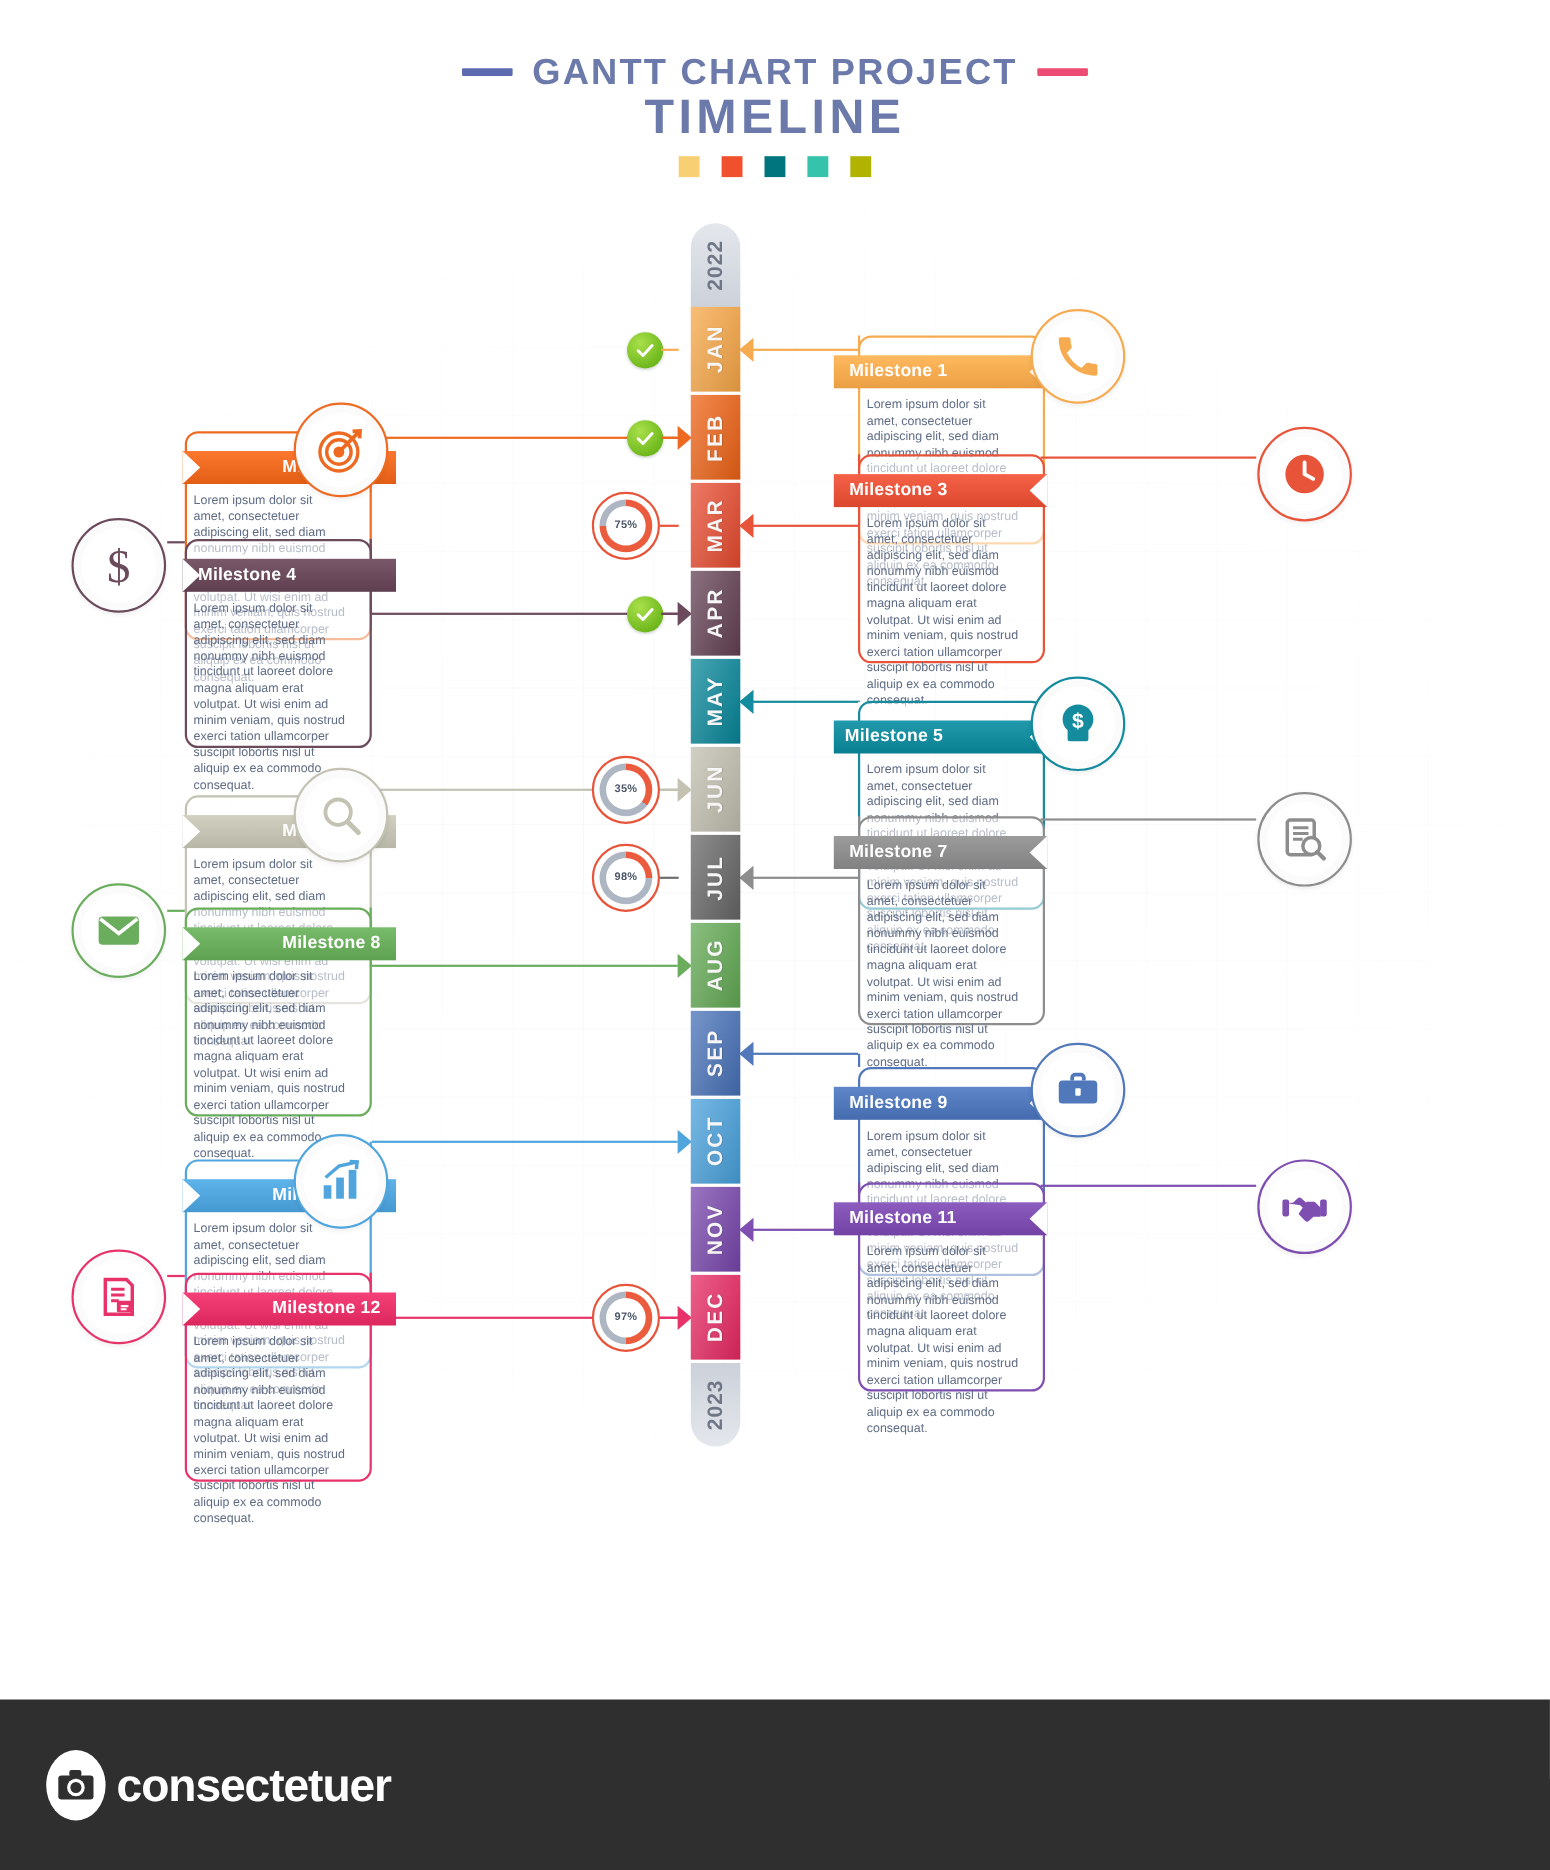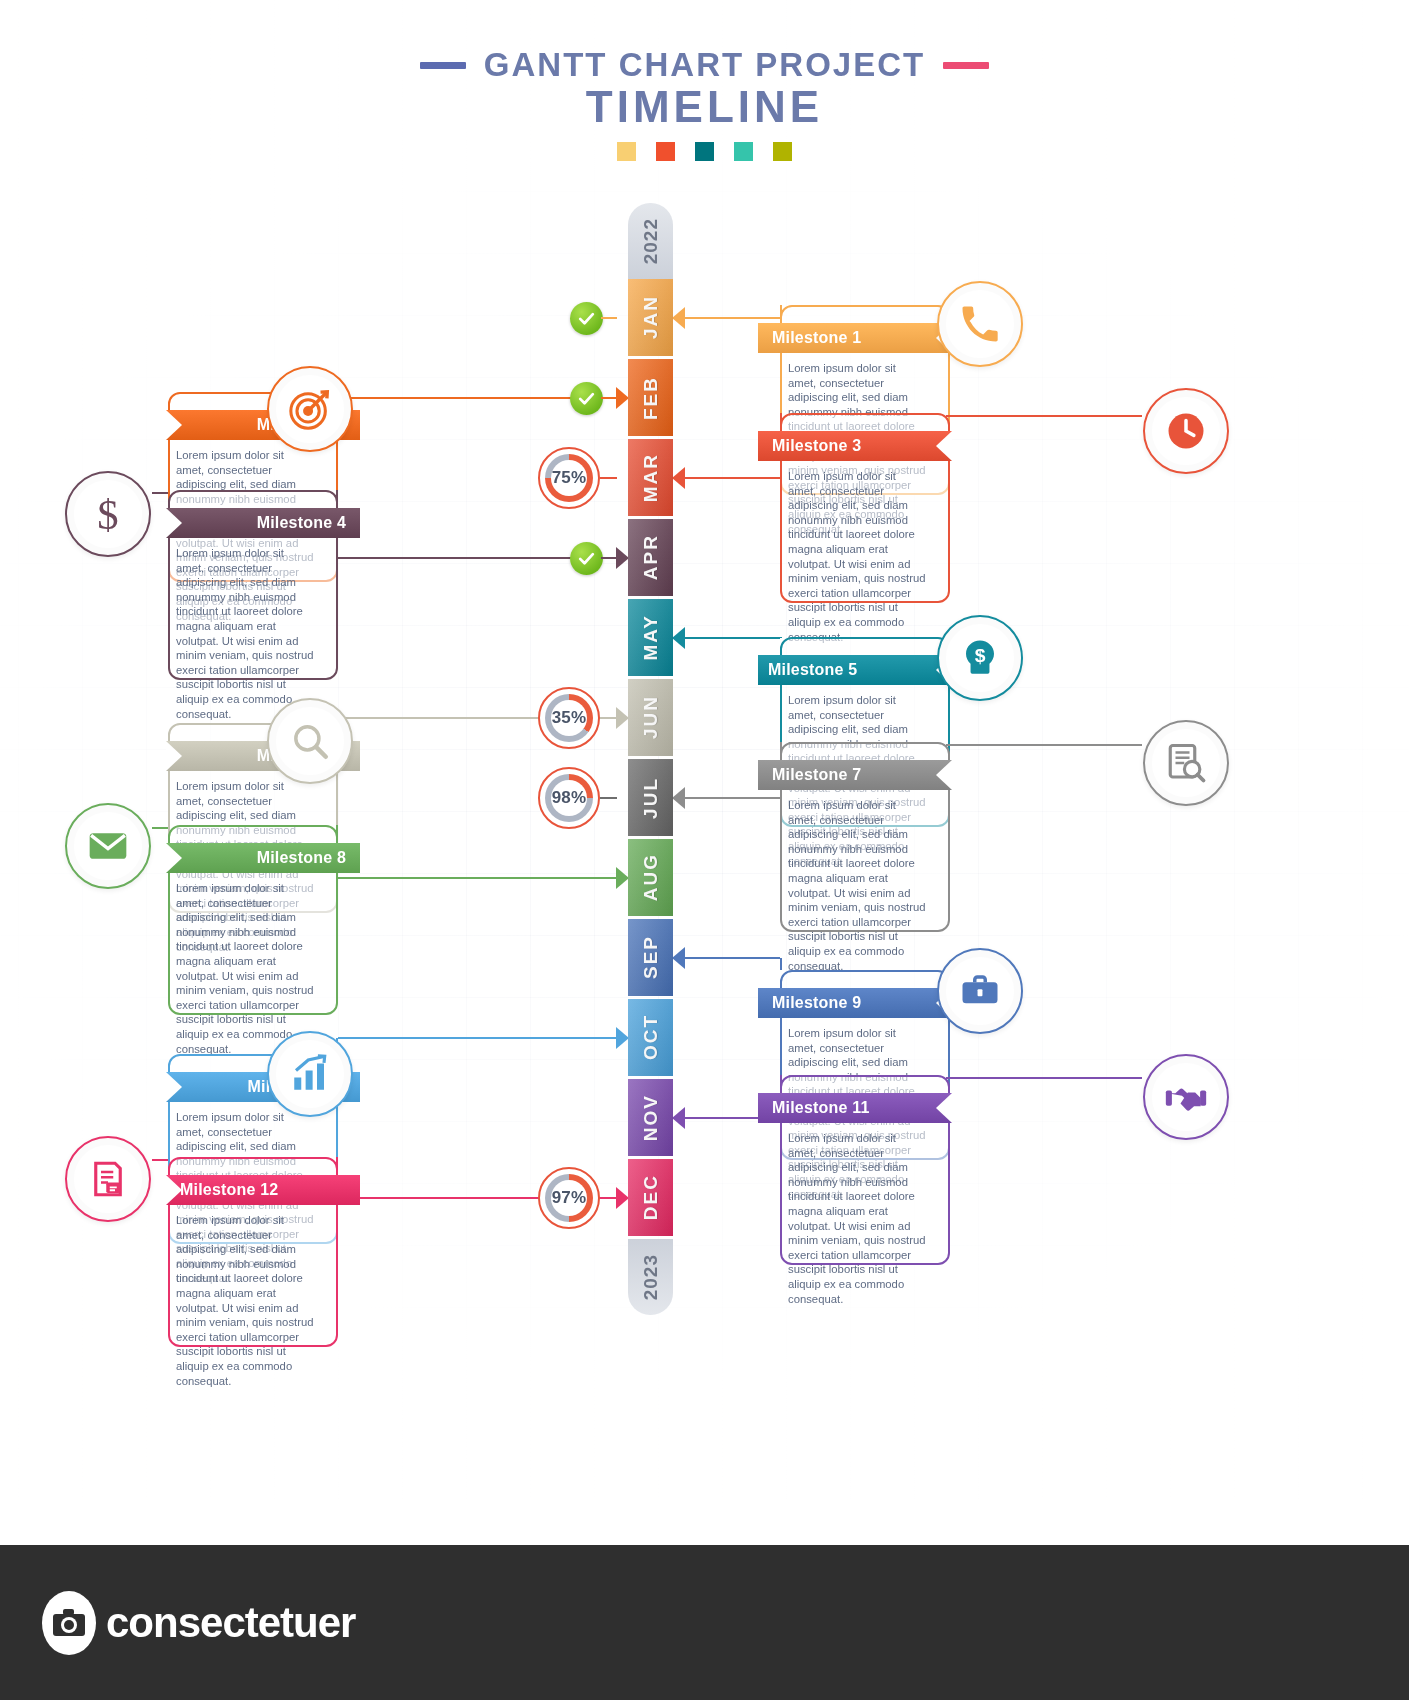--- a/index.html
+++ b/index.html
@@ -109,21 +109,21 @@
   .check svg{ display:block; }
 
   
   .pct { position:absolute; width:62px; height:62px; }
   .pct .ring-outer{
     position:absolute; inset:0; border-radius:50%;
     border:2px solid #e8543a; background:#fff;
   }
   .pct .txt{
     position:absolute; inset:0; display:flex; align-items:center; justify-content:center;
-    font-size:17px; font-weight:bold; color:#4a5568; letter-spacing:.2px;
+    font-size:10px; font-weight:bold; color:#4a5568; letter-spacing:.2px;
   }
 
   
   #footer {
     position:absolute; left:0; bottom:0; width:1409px; height:155px;
     background:#2f2f2f; display:flex; align-items:center;
   }
   #dp-logo { display:flex; align-items:center; margin-left:42px; gap:10px; }
   #dp-mark {
     width:54px;height:64px;border-radius:50%;background:#fff;
@@ -210,21 +210,21 @@
           <path d="M12 6 L12 12 L16.5 14.5" stroke="#fff" stroke-width="2" fill="none" stroke-linecap="round"></path>
         </svg>
       </div>
     </div>
     <div class="h-line" style="left: 946px; top: 415px; width: 196px; background: rgb(232, 84, 58);"></div>
     <div class="arrow-r" style="left: 616px; top: 546.5px; border-left: 13px solid rgb(107, 74, 92);"></div>
     <div class="h-line" style="left: 338px; top: 556.5px; width: 278px; background: rgb(107, 74, 92);"></div>
     <div class="v-line" style="left: 336px; top: 490px; height: 67.5px; background: rgb(107, 74, 92);"></div>
     <div class="card" style="left: 168px; top: 490px;">
       <div class="card-box" style="height: 190px; border-color: rgb(107, 74, 92);"></div>
-      <div class="ribbon left-notch" style="top: 18px; background: linear-gradient(rgb(121, 88, 106), rgb(95, 62, 80)); right: -22px; width: 194px; text-align: right;">Milestone 4<div class="notch" style="left: 0px; border-left: 16px solid rgb(255, 255, 255);"></div></div>
+      <div class="ribbon left-notch" style="top: 18px; background: linear-gradient(rgb(121, 88, 106), rgb(95, 62, 80)); right: -22px; width: 194px; text-align: left;">Milestone 4<div class="notch" style="left: 0px; border-left: 16px solid rgb(255, 255, 255);"></div></div>
       <div class="body-text" style="top: 56px; left: 0px;">Lorem ipsum dolor sit amet, consectetuer adipiscing elit, sed diam nonummy nibh euismod tincidunt ut laoreet dolore magna aliquam erat volutpat. Ut wisi enim ad minim veniam, quis nostrud exerci tation ullamcorper suscipit lobortis nisl ut aliquip ex ea commodo consequat.</div>
     </div>
     <div class="ico" style="left: 65px; top: 471px; border-color: rgb(107, 74, 92);">
       <div>
         <svg width="40" height="46" viewBox="0 0 24 28">
           <text x="12" y="23" font-family="Liberation Serif, serif" font-size="26" text-anchor="middle" fill="#6b4a5c">$</text>
         </svg>
       </div>
     </div>
     <div class="h-line" style="left: 152px; top: 492px; width: 16px; background: rgb(107, 74, 92);"></div>
@@ -353,21 +353,21 @@
           <rect x="19.7" y="8.4" width="3.3" height="8.4" rx="1" fill="#7e4fb0"></rect>
         </svg>
       </div>
     </div>
     <div class="h-line" style="left: 946px; top: 1077px; width: 196px; background: rgb(126, 79, 176);"></div>
     <div class="arrow-r" style="left: 616px; top: 1186.5px; border-left: 13px solid rgb(232, 51, 106);"></div>
     <div class="h-line" style="left: 338px; top: 1196.5px; width: 278px; background: rgb(232, 51, 106);"></div>
     <div class="v-line" style="left: 336px; top: 1157px; height: 40.5px; background: rgb(232, 51, 106);"></div>
     <div class="card" style="left: 168px; top: 1157px;">
       <div class="card-box" style="height: 190px; border-color: rgb(232, 51, 106);"></div>
-      <div class="ribbon left-notch" style="top: 18px; background: linear-gradient(rgb(246, 65, 120), rgb(220, 39, 94)); right: -22px; width: 194px; ">Milestone 12<div class="notch" style="left: 0px; border-left: 16px solid rgb(255, 255, 255);"></div></div>
+      <div class="ribbon left-notch" style="top: 18px; background: linear-gradient(rgb(246, 65, 120), rgb(220, 39, 94)); right: -22px; width: 194px; text-align: right;">Milestone 12<div class="notch" style="left: 0px; border-left: 16px solid rgb(255, 255, 255);"></div></div>
       <div class="body-text" style="top: 56px; left: 0px;">Lorem ipsum dolor sit amet, consectetuer adipiscing elit, sed diam nonummy nibh euismod tincidunt ut laoreet dolore magna aliquam erat volutpat. Ut wisi enim ad minim veniam, quis nostrud exerci tation ullamcorper suscipit lobortis nisl ut aliquip ex ea commodo consequat.</div>
     </div>
     <div class="ico" style="left: 65px; top: 1136px; border-color: rgb(232, 51, 106);">
       <div>
         <svg width="42" height="42" viewBox="0 0 24 24">
           <path d="M5 3h11l3 3v15H5z" fill="none" stroke="#e8336a" stroke-width="1.8"></path>
           <path d="M8 8h7M8 11h7M8 14h4" stroke="#e8336a" stroke-width="1.5"></path>
           <rect x="11" y="14" width="8" height="6" rx="1" fill="#e8336a"></rect>
           <path d="M13 16.8h4M13 18.4h3" stroke="#fff" stroke-width="1.1"></path>
         </svg>

